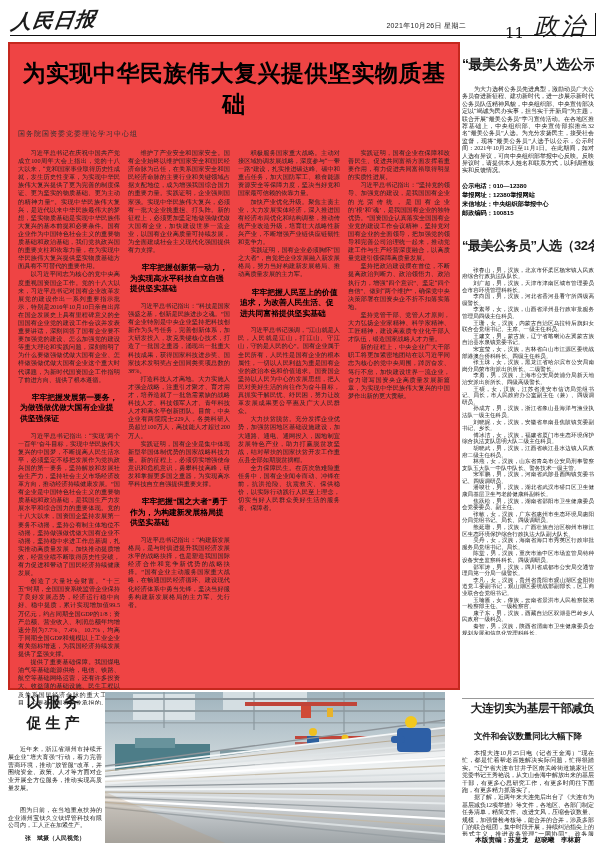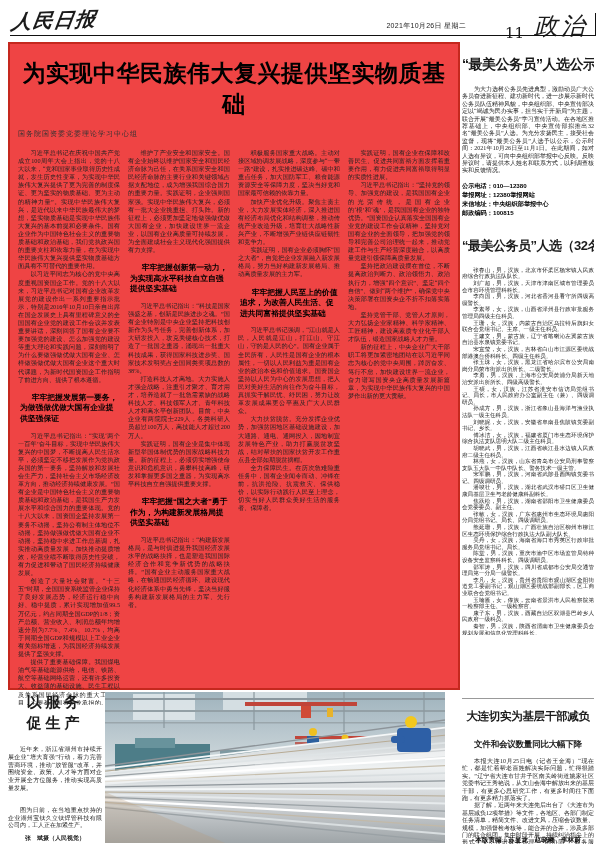--- a/index.html
+++ b/index.html
@@ -84,21 +84,21 @@
     margin-top:4px; font-size:6px; text-align:center;
     font-family:"Liberation Serif", serif; font-weight:bold;
   }
   .news-photo { position:absolute; left:105px; top:692px; width:340px; height:151px; overflow:hidden; }
   .news-photo svg { display:block; width:100%; height:100%; }
 
   
   .dalian { position:absolute; left:462px; top:698px; width:132px; height:148px; }
   .dalian-rule { width:132px; height:1px; background:#999; }
   .dalian-title {
-    margin-top:10px; text-align:center; font-size:11.5px; font-weight:bold;
+    margin-top:2px; text-align:right; font-size:11.5px; font-weight:bold;
     font-family:"DejaVu Serif", serif; white-space:nowrap; letter-spacing:-0.3px;
   }
   .dalian-sub {
     margin-top:15px; text-align:center; font-size:8.6px; font-weight:bold;
     white-space:nowrap; letter-spacing:-0.3px;
   }
   .dalian-body { margin-top:7px; height:86px; overflow:hidden; }
   .dalian-body p {
     font-size:6px; line-height:7.4px; text-align:justify; text-indent:2em;
     font-family:"Liberation Serif", serif; color:#222;

